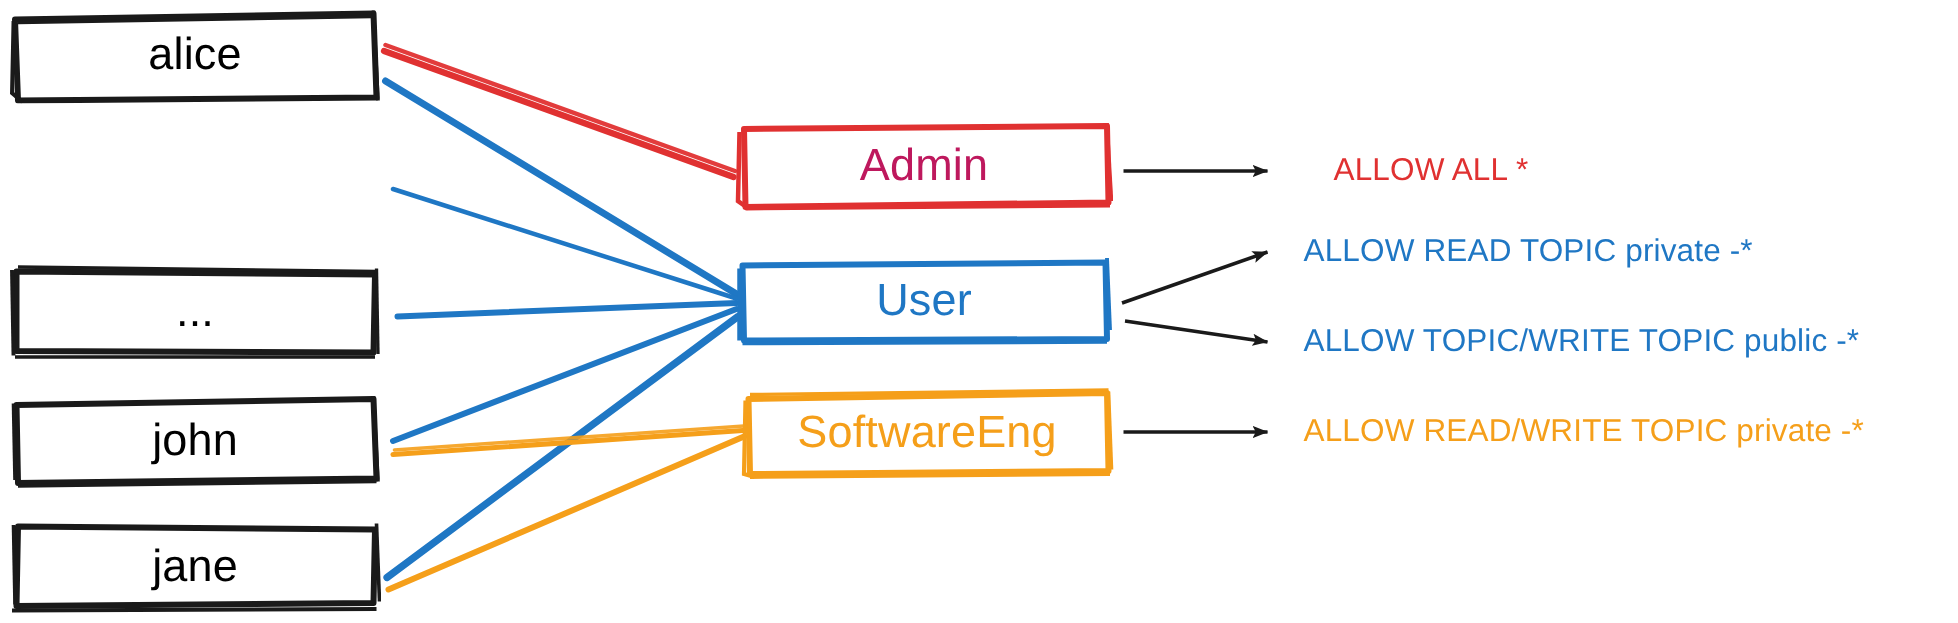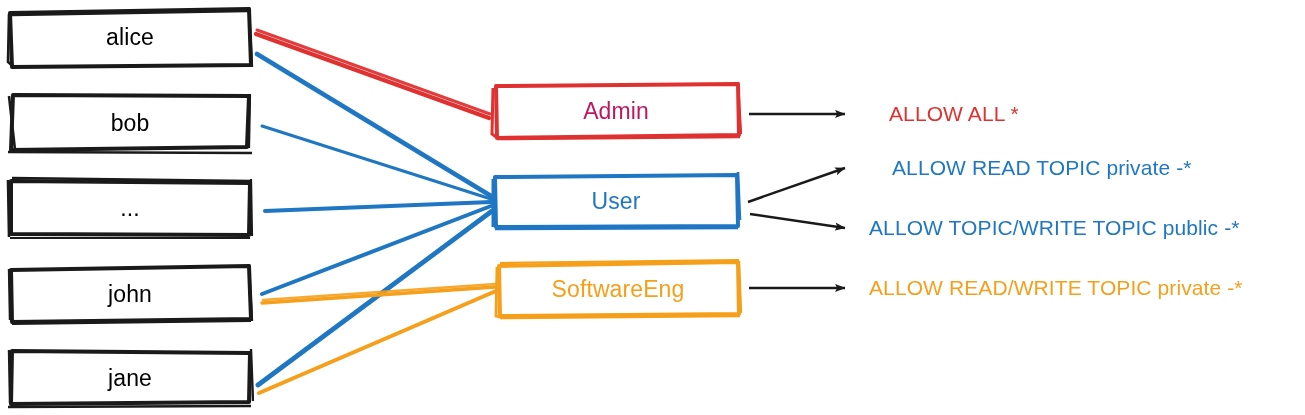--- a/index.html
+++ b/index.html
@@ -30,21 +30,21 @@
     position: absolute;
     box-sizing: border-box;
     display: flex;
     align-items: center;
     justify-content: center;
     background: transparent;
   }
   .node .label {
     position: relative;
     z-index: 3;
-    font-size: 23px;
+    font-size: 30px;
     line-height: 1;
     white-space: nowrap;
     letter-spacing: 0.1px;
   }
   .node .frame {
     position: absolute;
     left: 0; top: 0;
     width: 100%;
     height: 100%;
     z-index: 1;
@@ -105,29 +105,20 @@
   <div class="node" style="left:6px; top:5px; width:248px; height:64px;">
     <svg class="frame" viewBox="0 0 248 64" preserveAspectRatio="none">
       <path d="M4,8 L243,4 L245,60 L6,62 Z" fill="#ffffff" stroke="#1a1a1a" stroke-width="4" stroke-linejoin="round"></path>
       <path d="M6,10 L242,6" fill="none" stroke="#1a1a1a" stroke-width="2.4"></path>
       <path d="M3,9 L2,57 L9,63" fill="none" stroke="#1a1a1a" stroke-width="2.6"></path>
       <path d="M243,2 L246,62" fill="none" stroke="#1a1a1a" stroke-width="2.4"></path>
     </svg>
     <span class="label">alice</span>
   </div>
 
-  <div class="node" style="left:6px; top:90px; width:248px; height:66px;">
-    <svg class="frame" viewBox="0 0 248 66" preserveAspectRatio="none">
-      <path d="M7,5 L243,6 L241,57 L5,60 Z" fill="#ffffff" stroke="#1a1a1a" stroke-width="4" stroke-linejoin="round"></path>
-      <path d="M3,6 L9,60" fill="none" stroke="#1a1a1a" stroke-width="2.6"></path>
-      <path d="M2,62 L246,63" fill="none" stroke="#1a1a1a" stroke-width="2.6"></path>
-      <path d="M244,4 L243,58" fill="none" stroke="#1a1a1a" stroke-width="2.2"></path>
-    </svg>
-    <span class="label">bob</span>
-  </div>
 
   <div class="node" style="left:6px; top:175px; width:248px; height:66px;">
     <svg class="frame" viewBox="0 0 248 66" preserveAspectRatio="none">
       <path d="M5,6 L244,8 L243,60 L5,59 Z" fill="#ffffff" stroke="#1a1a1a" stroke-width="4" stroke-linejoin="round"></path>
       <path d="M6,3 L245,6" fill="none" stroke="#1a1a1a" stroke-width="2.4"></path>
       <path d="M2,5 L3,62" fill="none" stroke="#1a1a1a" stroke-width="2.6"></path>
       <path d="M4,63 L244,63" fill="none" stroke="#1a1a1a" stroke-width="2.2"></path>
       <path d="M245,4 L246,61" fill="none" stroke="#1a1a1a" stroke-width="2.2"></path>
     </svg>
     <span class="label">...</span>
@@ -179,19 +170,19 @@
       <path d="M7,5 L246,2" fill="none" stroke="#f59f1a" stroke-width="2.2"></path>
       <path d="M4,9 L3,58 L10,60" fill="none" stroke="#f59f1a" stroke-width="2.8"></path>
       <path d="M7,60 L247,58" fill="none" stroke="#f59f1a" stroke-width="2.6"></path>
       <path d="M246,3 L248,55" fill="none" stroke="#f59f1a" stroke-width="2.4"></path>
     </svg>
     <span class="label">SoftwareEng</span>
   </div>
 
   <div class="perm" style="left:869px; top:103px; color:#e03131;margin-left:20px;">ALLOW ALL *</div>
 
-  <div class="perm" style="left:869px; top:157px; color:#1f77c4;margin-left:23px;">ALLOW READ TOPIC private -*</div>
+  <div class="perm" style="left:869px; top:157px; color:#1f77c4;">ALLOW READ TOPIC private -*</div>
 
   <div class="perm" style="left:869px; top:217px; color:#1f77c4;">ALLOW TOPIC/WRITE TOPIC public -*</div>
 
   <div class="perm" style="left:869px; top:277px; color:#f59f1a;">ALLOW READ/WRITE TOPIC private -*</div>
 
 </div>
 
 </body></html>

